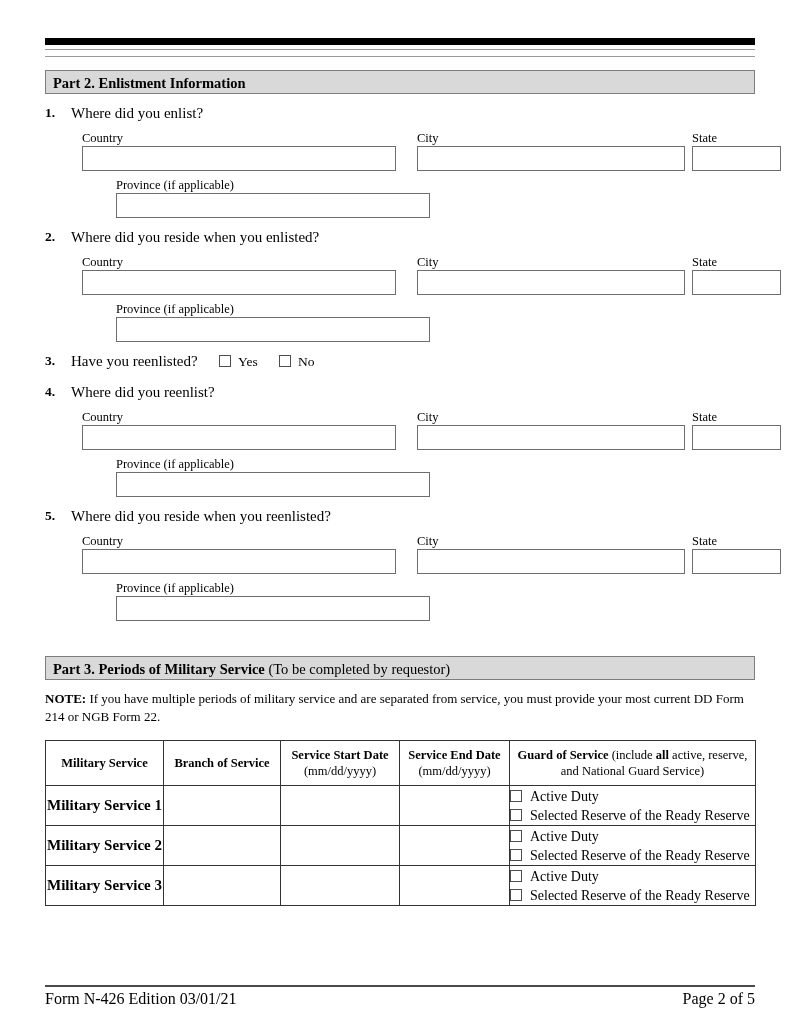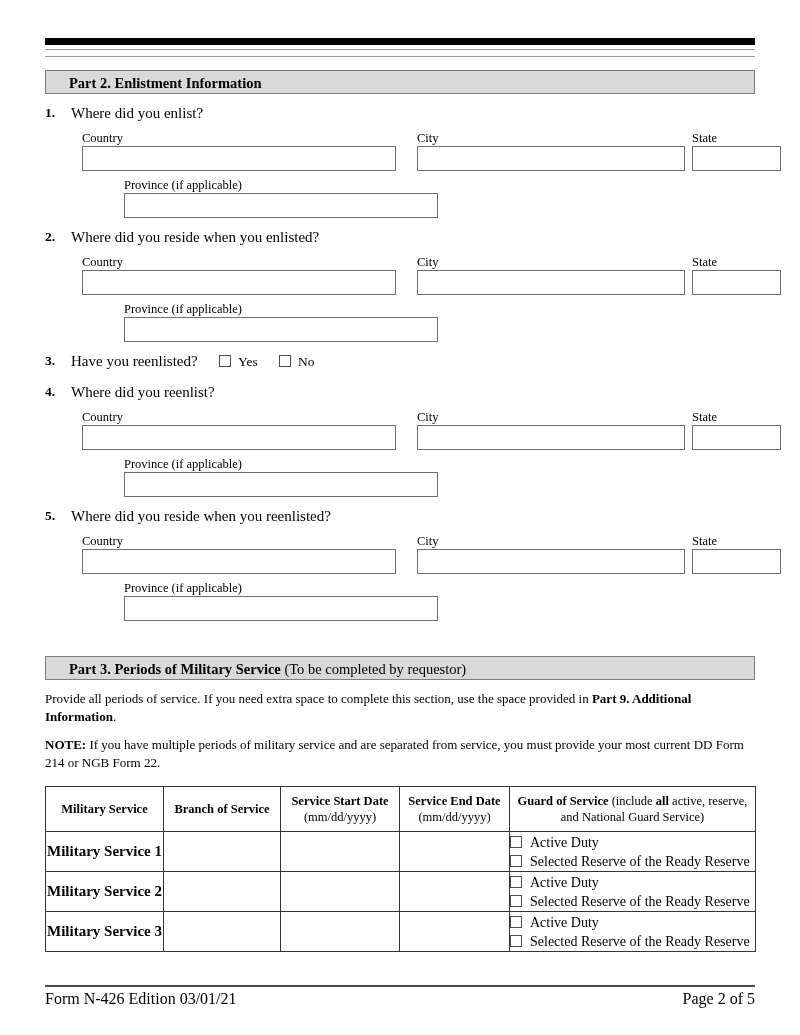--- a/index.html
+++ b/index.html
@@ -42,21 +42,21 @@
     background: #9a9a9a;
     margin-top: 6px;
   }
 
   
   .part-band {
     border: 1px solid #7d7d7d;
     background: #d9d9d9;
     height: 24px;
     line-height: 24px;
-    padding-left: 23px;
+    padding-left: 7px;
     font-size: 14.5px;
     font-weight: bold;
     white-space: nowrap;
     box-sizing: border-box;
   }
   .part-band .normal {
     font-weight: normal;
   }
 
   
@@ -95,21 +95,21 @@
   }
   .fld-box {
     border: 1px solid #6e6e6e;
     height: 25px;
     background: #ffffff;
     box-sizing: border-box;
   }
   .fld-country { left: 11px; width: 314px; }
   .fld-city    { left: 346px; width: 268px; }
   .fld-state   { left: 621px; width: 89px; }
-  .fld-province{ left: 8px; width: 314px; padding-left: 45px; }
+  .fld-province{ left: 0; width: 314px; padding-left: 45px; }
 
   
   .cbox {
     display: inline-block;
     width: 12px;
     height: 12px;
     border: 1px solid #4d4d4d;
     background: #ffffff;
     vertical-align: -1px;
     box-sizing: border-box;
@@ -310,23 +310,20 @@
         <div class="fld-box"></div>
       </div>
     </div>
 
     <div style="margin-top:28px;">
       <div class="part-band">
         <span>Part 3.  Periods of Military Service</span><span class="normal"> (To be completed by requestor)</span>
       </div>
     </div>
 
-    <div class="para">
-      <span>Provide all periods of service.  If you need extra space to complete this section, use the space provided in </span><b>Part 9. Additional Information</b><span>.</span>
-    </div>
 
     <div class="para">
       <b>NOTE:</b><span>  If you have multiple periods of military service and are separated from service, you must provide your most current DD Form 214 or NGB Form 22.</span>
     </div>
 
     <table class="svc">
       <colgroup>
         <col style="width:118px;">
         <col style="width:117px;">
         <col style="width:119px;">

